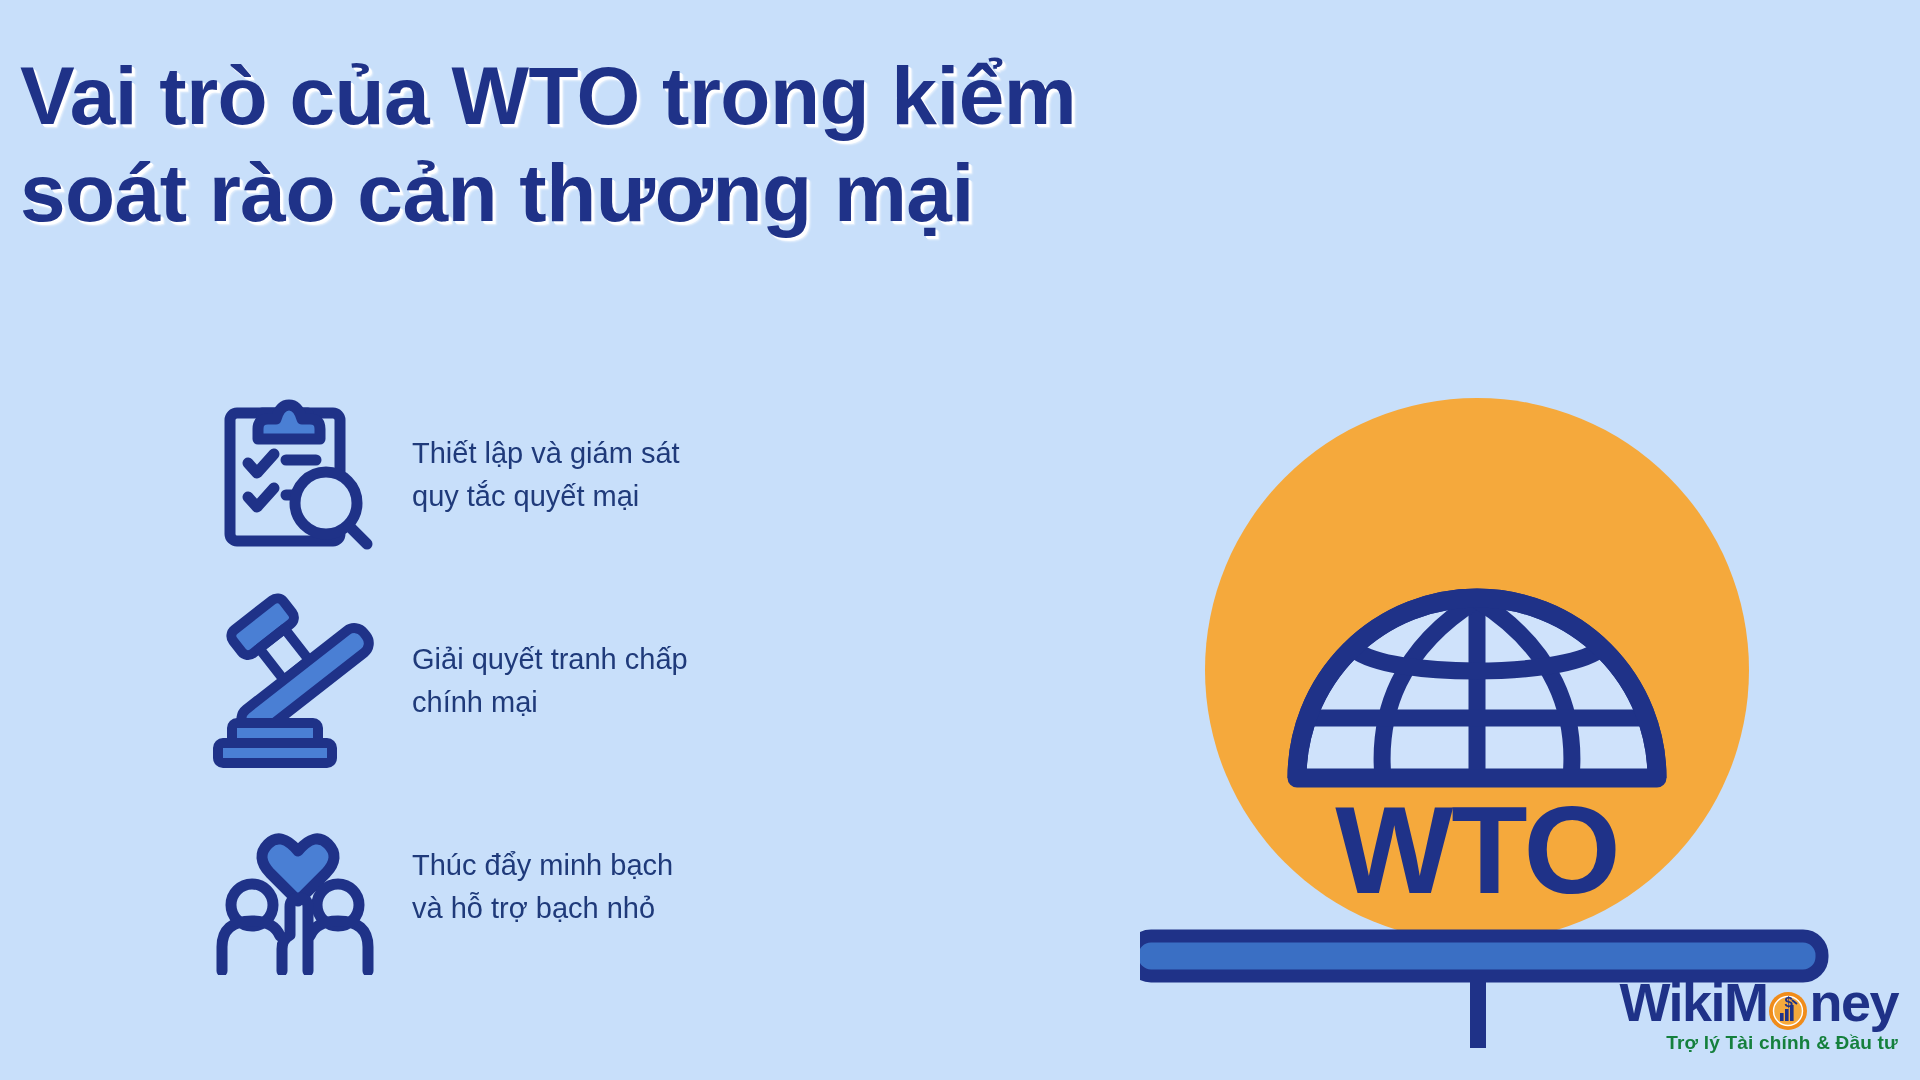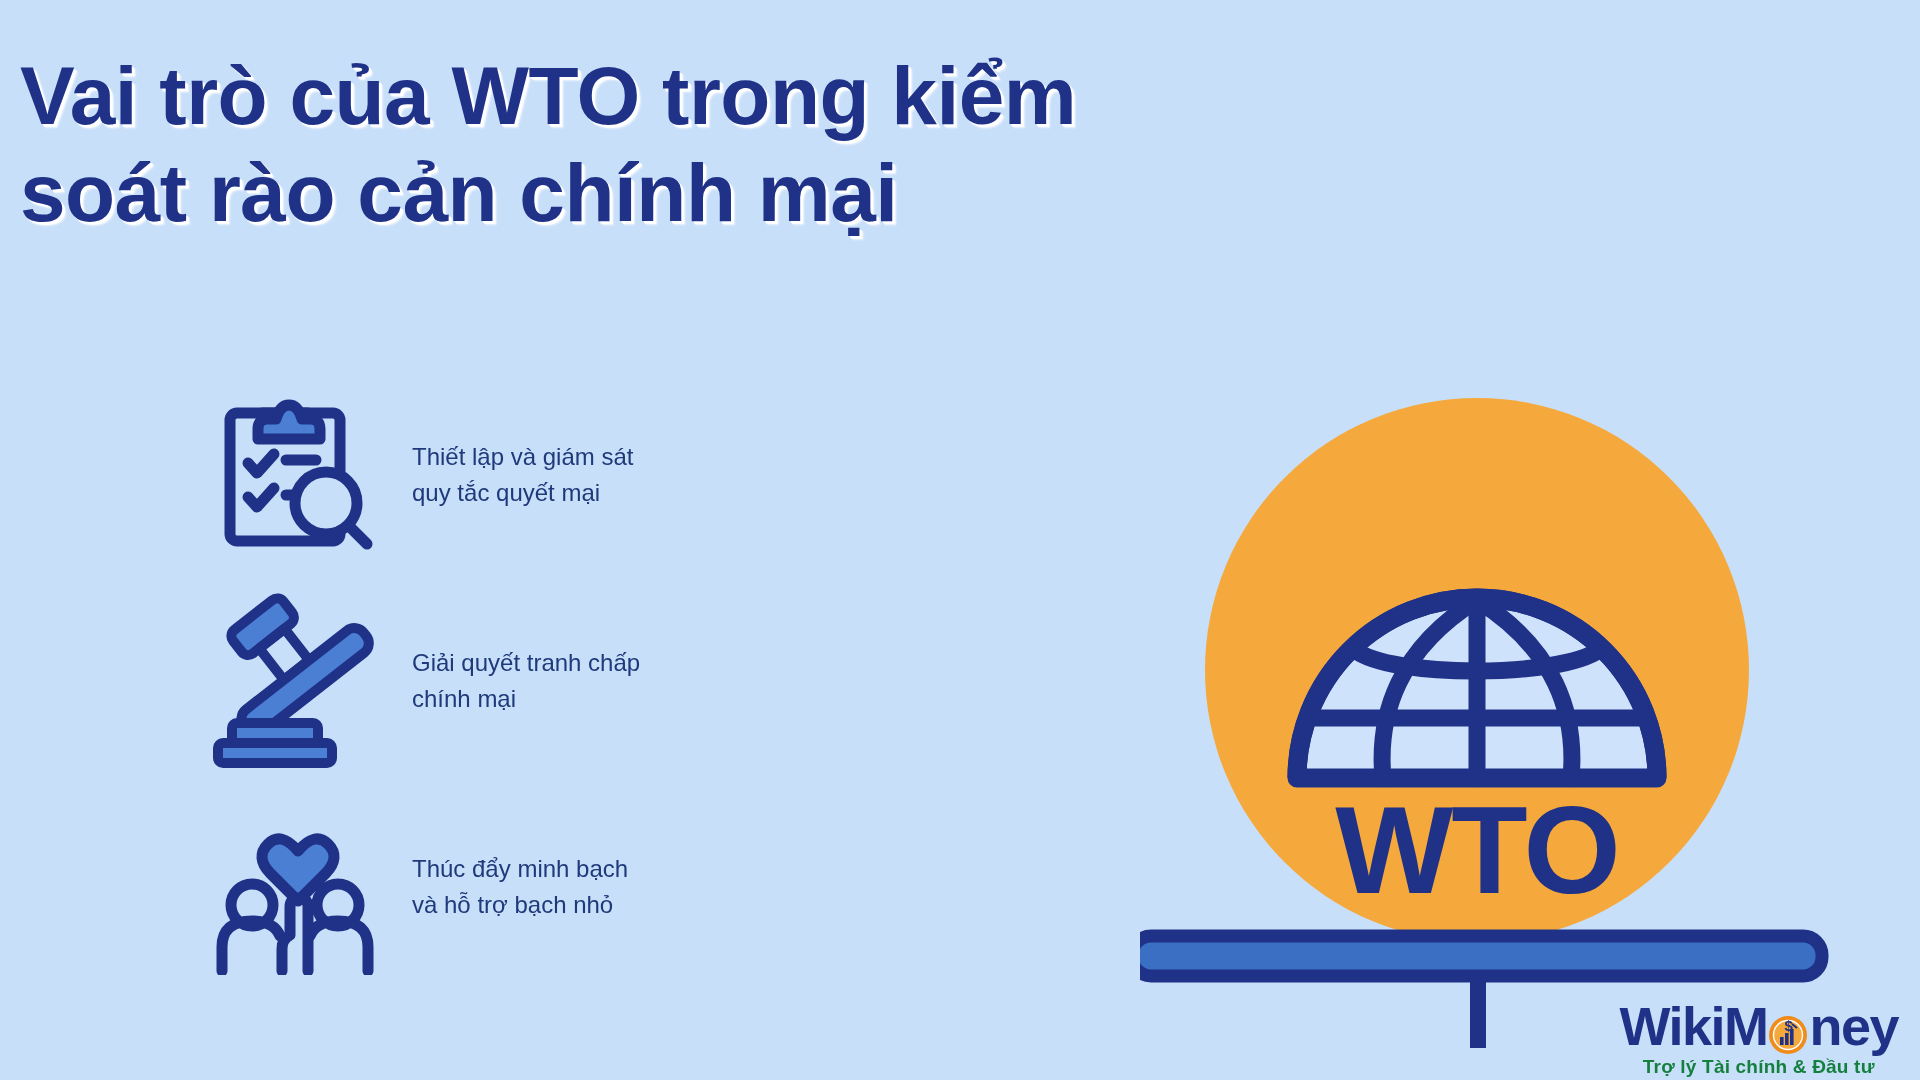--- a/index.html
+++ b/index.html
@@ -53,43 +53,43 @@
     width: 176px;
     min-width: 176px;
     height: 176px;
     display: flex;
     align-items: center;
     justify-content: center;
   }
   .feature-icon svg { display: block; }
   .feature-text {
     margin-left: 26px;
-    font-size: 24px;
+    font-size: 29px;
     line-height: 1.48;
     color: #1f3a7a;
     font-family: "Liberation Sans", sans-serif;
   }
   .feature-text .l2 { display: block; }
 
   
   .emblem {
     position: absolute;
     left: 1140px;
     top: 348px;
     width: 700px;
     height: 700px;
   }
   .emblem svg { display: block; }
 
   
   .logo {
     position: absolute;
     right: 22px;
-    bottom: 4px;
-    text-align: center;
+    bottom: 28px;
+    text-align: right;
     line-height: 1;
   }
   .logo-word {
     font-family: "Liberation Sans", sans-serif;
     font-weight: bold;
     font-size: 54px;
     color: #1f3288;
     letter-spacing: -1.5px;
     display: inline-flex;
     align-items: center;
@@ -111,21 +111,21 @@
     letter-spacing: 0.2px;
     margin-top: 4px;
     white-space: nowrap;
   }
 </style>
 </head>
 <body>
 
 <div class="title-block">
   <div class="title-line">Vai trò của WTO trong kiểm</div>
-  <div class="title-line">soát rào cản chính mại</div>
+  <div class="title-line">soát rào cản thương mại</div>
 </div>
 
 <div class="features">
 
   <div class="feature-row">
     <div class="feature-icon">
       <svg width="176" height="176" viewBox="0 0 176 176">
         <g fill="none" stroke="#1f3288" stroke-width="11" stroke-linecap="round" stroke-linejoin="round">
           <rect x="20" y="26" width="110" height="128" rx="7"></rect>
           <path d="M52 26 h46 v16 h-46 z" fill="#4a7fd4" stroke="#1f3288"></path>

